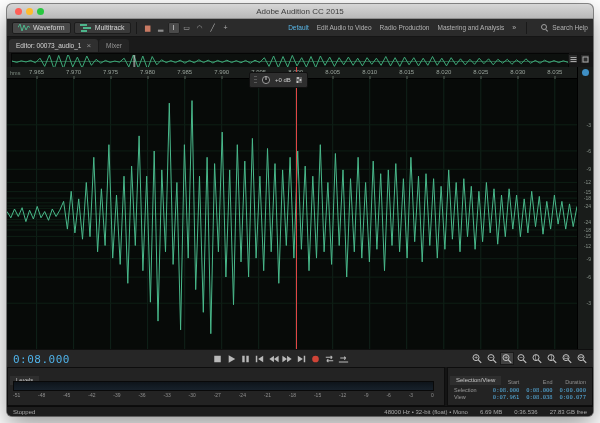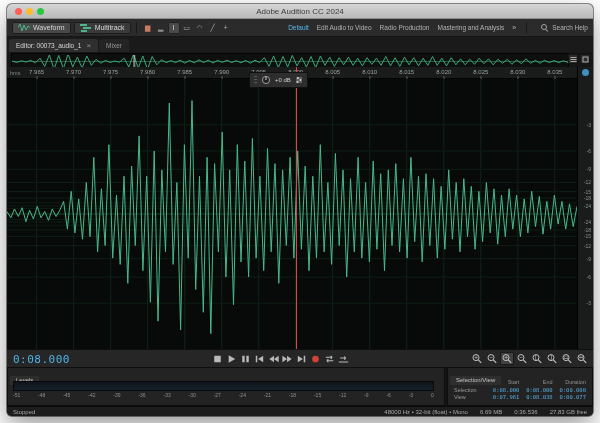--- a/index.html
+++ b/index.html
@@ -83,21 +83,21 @@
 <body>
 
 <div class="window">
 
   <div class="titlebar">
     <div class="lights">
       <span class="light red"></span>
       <span class="light yellow"></span>
       <span class="light green"></span>
     </div>
-    <div class="wtitle">Adobe Audition CC 2024</div>
+    <div class="wtitle">Adobe Audition CC 2015</div>
   </div>
 
   <div class="toolbar">
     <div style="display:flex;gap:3px">
         <div class="vbtn active">
           <span><svg width="12" height="9" viewBox="0 0 12 9">
               <polyline points="0,4.5 2,1 4,8 6,2 8,7 10,3 12,4.5" fill="none" stroke="#4db58b"></polyline>
             </svg></span>
           <span>Waveform</span>
         </div>

